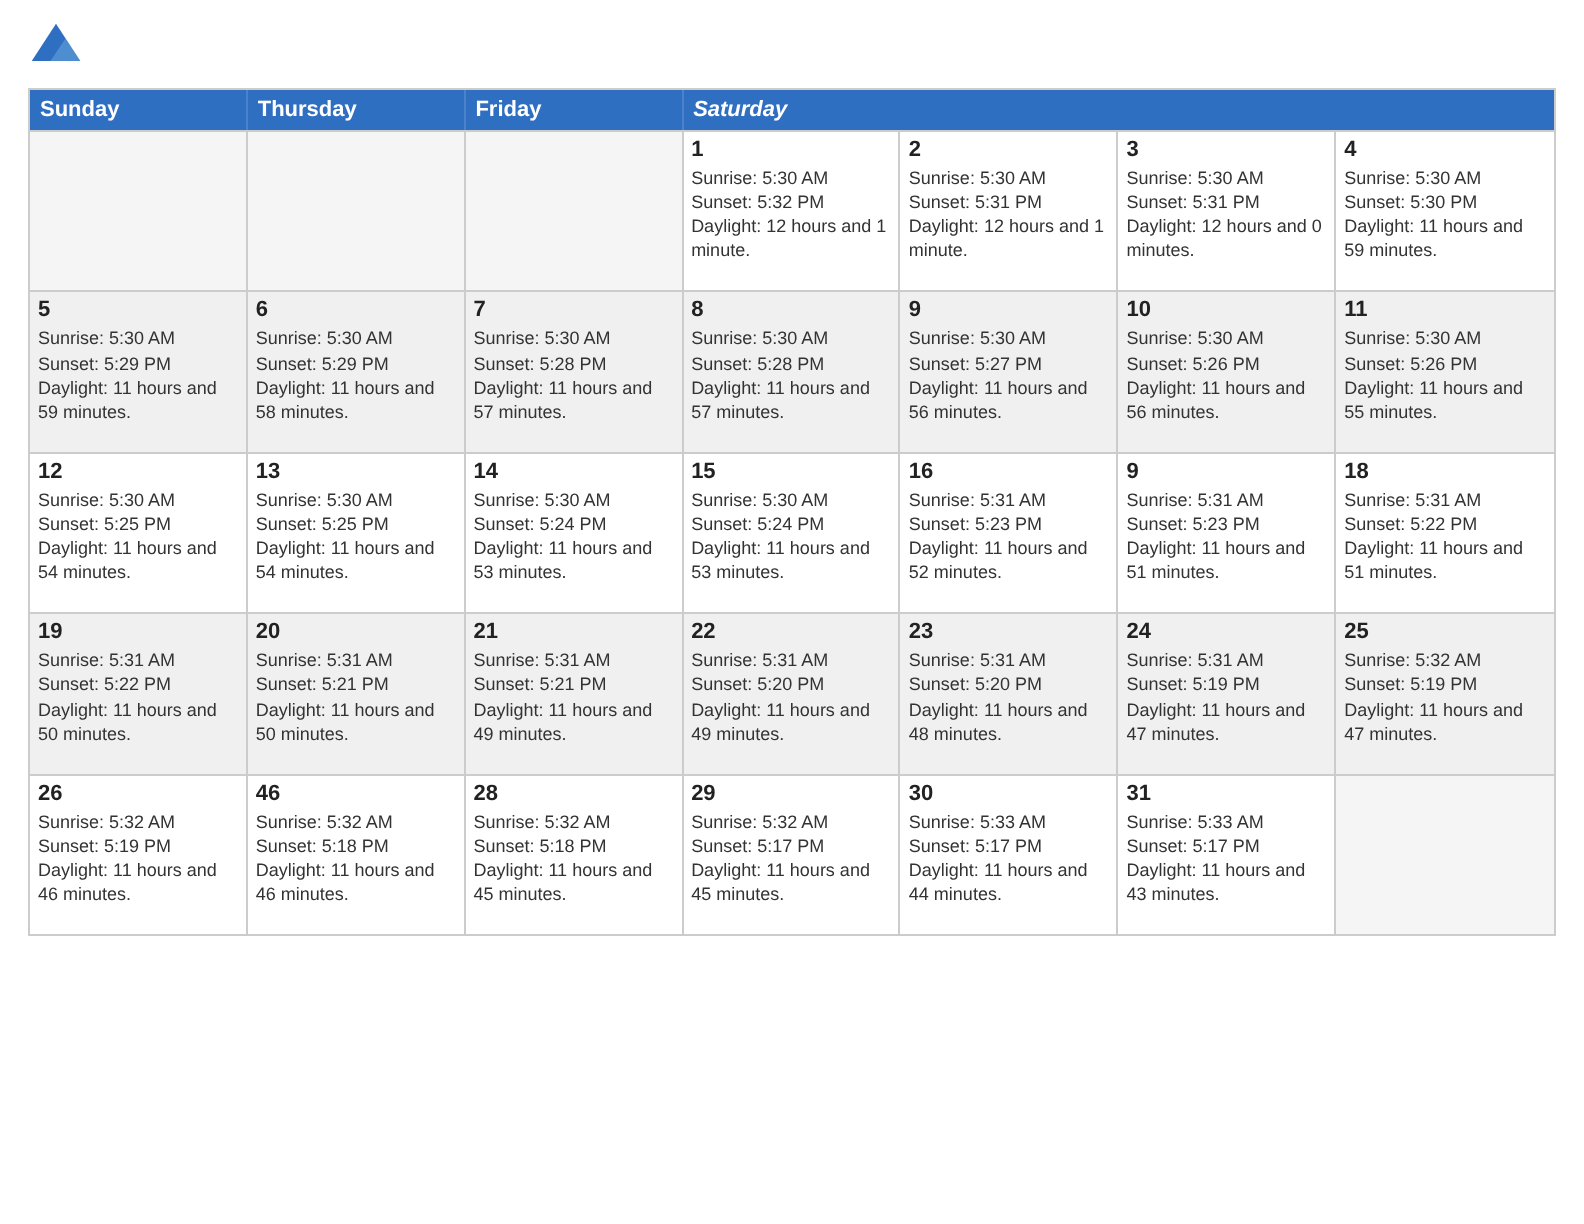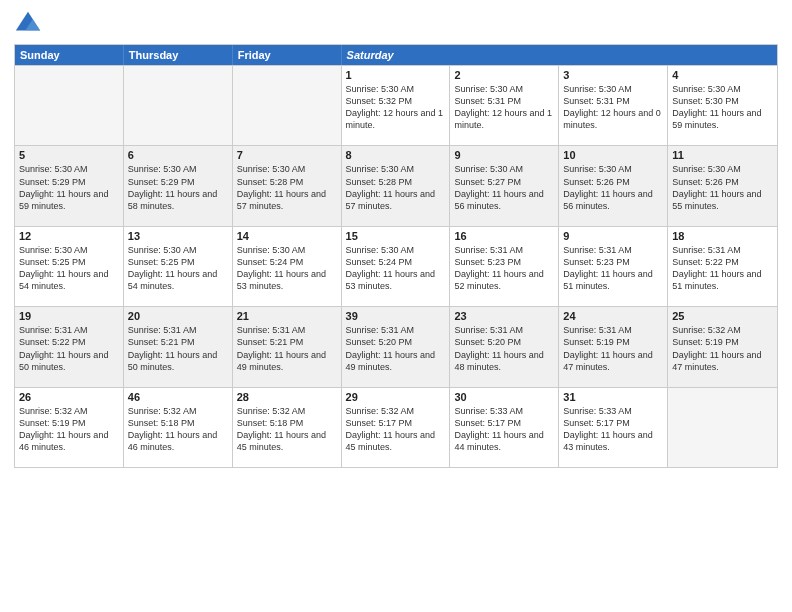--- a/index.html
+++ b/index.html
@@ -232,21 +232,21 @@
           </div>
           <div class="cal-cell shaded">
             <div class="day-num">20</div>
             <div class="cell-text">Sunrise: 5:31 AM<br>Sunset: 5:21 PM<br>Daylight: 11 hours and 50 minutes.</div>
           </div>
           <div class="cal-cell shaded">
             <div class="day-num">21</div>
             <div class="cell-text">Sunrise: 5:31 AM<br>Sunset: 5:21 PM<br>Daylight: 11 hours and 49 minutes.</div>
           </div>
           <div class="cal-cell shaded">
-            <div class="day-num">39</div>
+            <div class="day-num">22</div>
             <div class="cell-text">Sunrise: 5:31 AM<br>Sunset: 5:20 PM<br>Daylight: 11 hours and 49 minutes.</div>
           </div>
           <div class="cal-cell shaded">
             <div class="day-num">23</div>
             <div class="cell-text">Sunrise: 5:31 AM<br>Sunset: 5:20 PM<br>Daylight: 11 hours and 48 minutes.</div>
           </div>
           <div class="cal-cell shaded">
             <div class="day-num">24</div>
             <div class="cell-text">Sunrise: 5:31 AM<br>Sunset: 5:19 PM<br>Daylight: 11 hours and 47 minutes.</div>
           </div>

